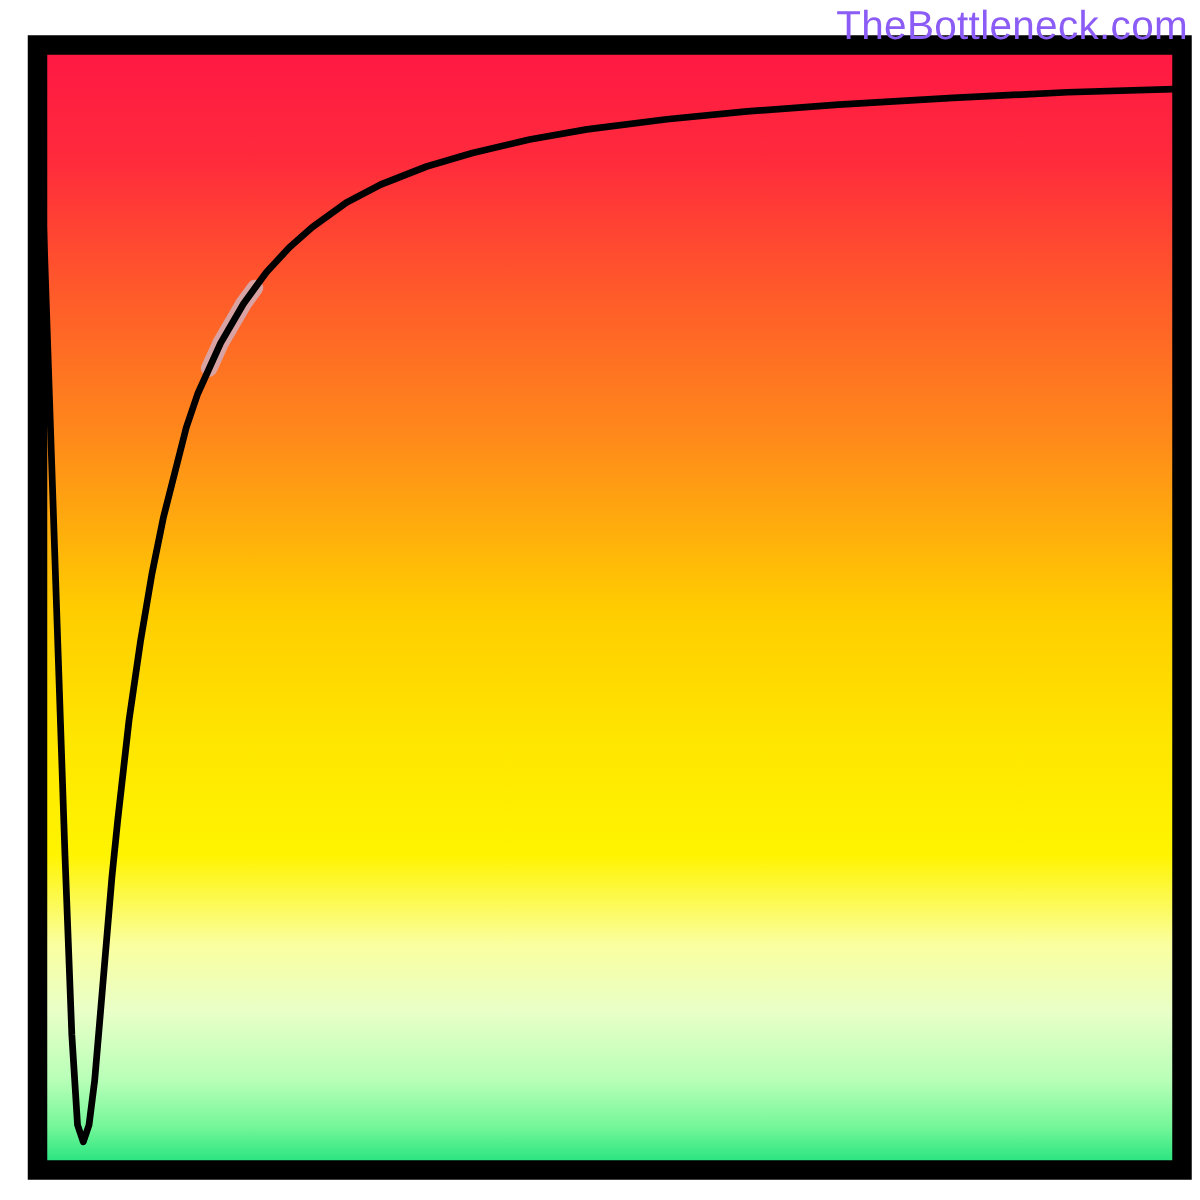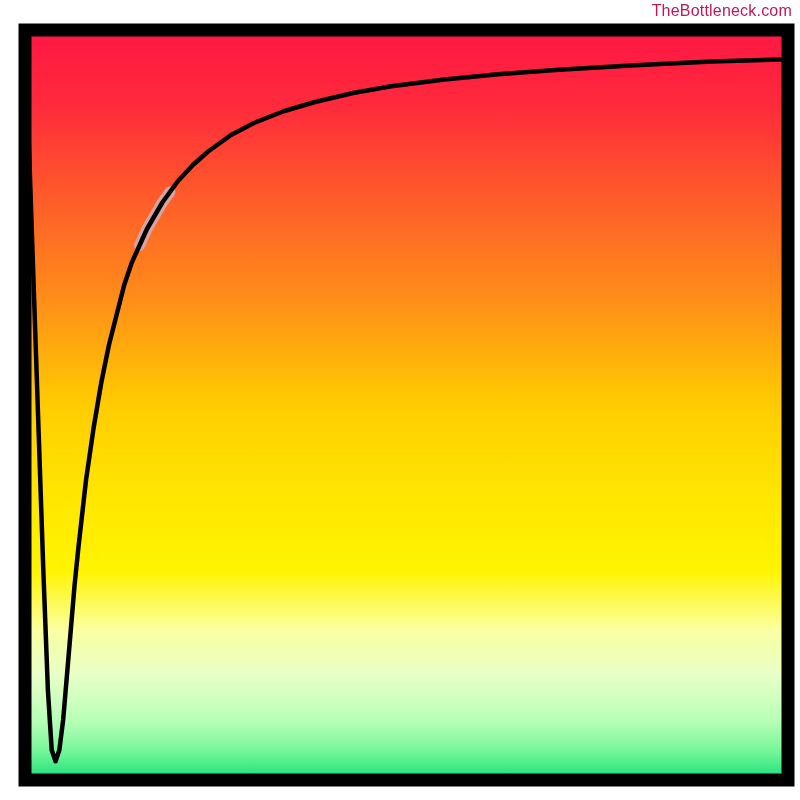--- a/index.html
+++ b/index.html
@@ -13,22 +13,22 @@
   }
   .wrap {
     position: relative;
     width: 800px;
     height: 800px;
   }
   .watermark {
     position: absolute;
     top: 2px;
     right: 8px;
-    color: #be185d;
-    font-size: 16px;
+    color: #8b5cf6;
+    font-size: 27px;
     font-weight: 500;
     letter-spacing: 0.2px;
     z-index: 10;
     pointer-events: none;
   }
   svg.chart {
     position: absolute;
     left: 0;
     top: 0;
     width: 800px;

